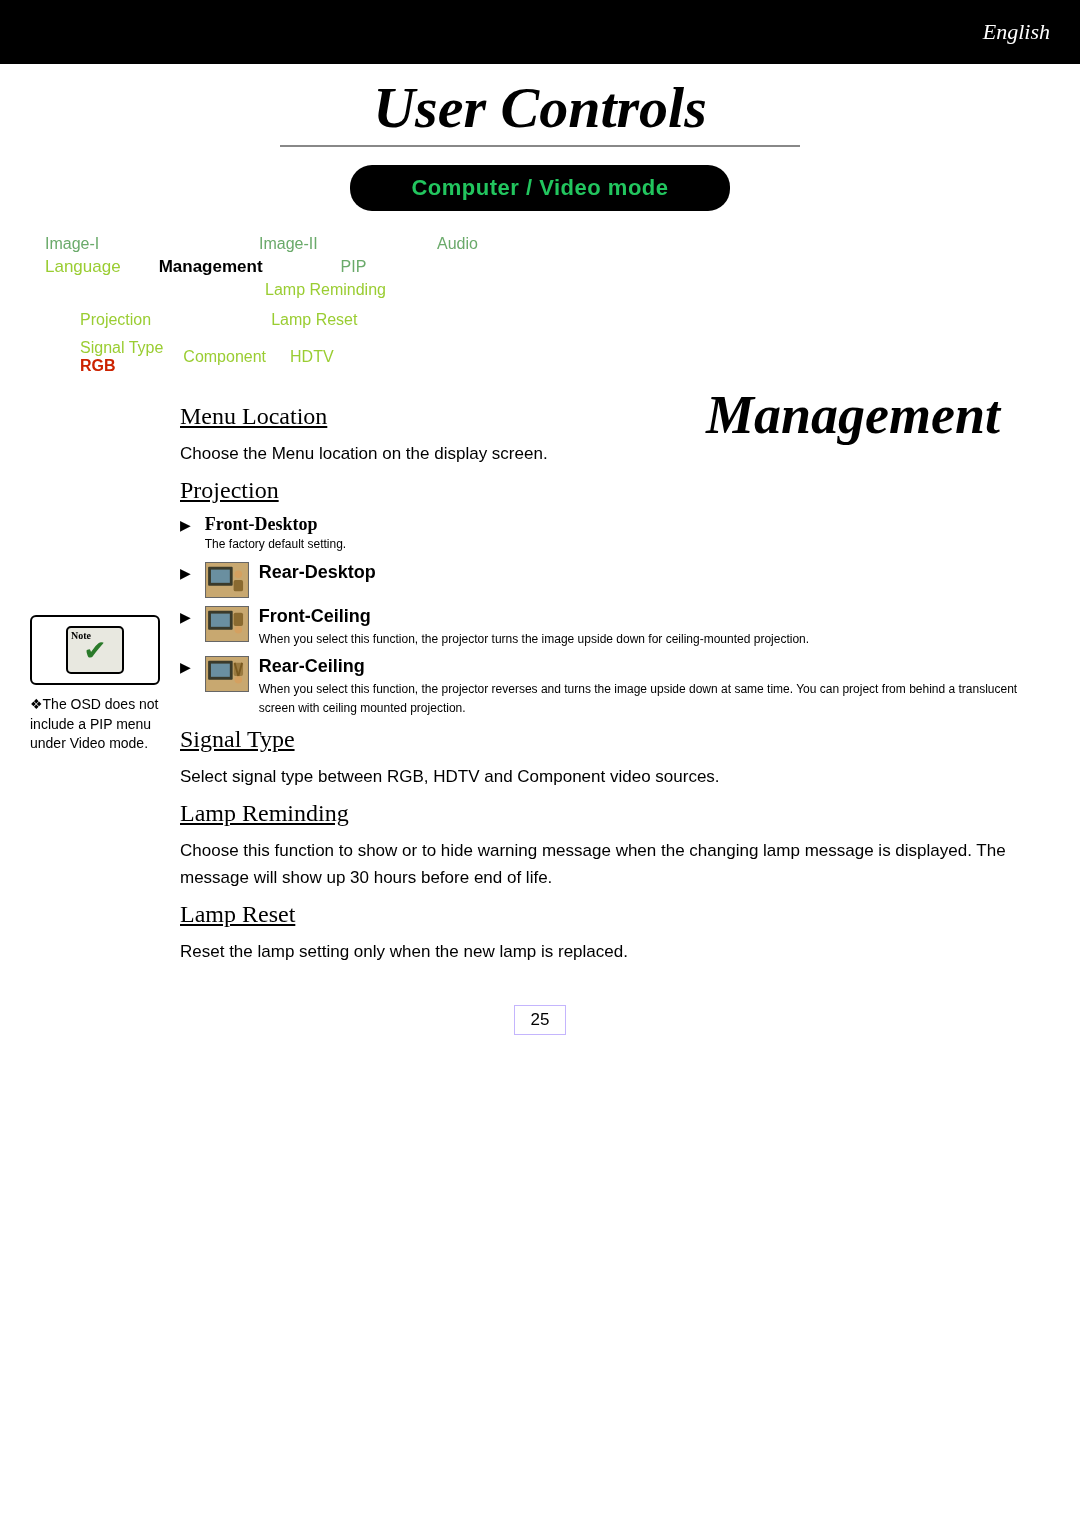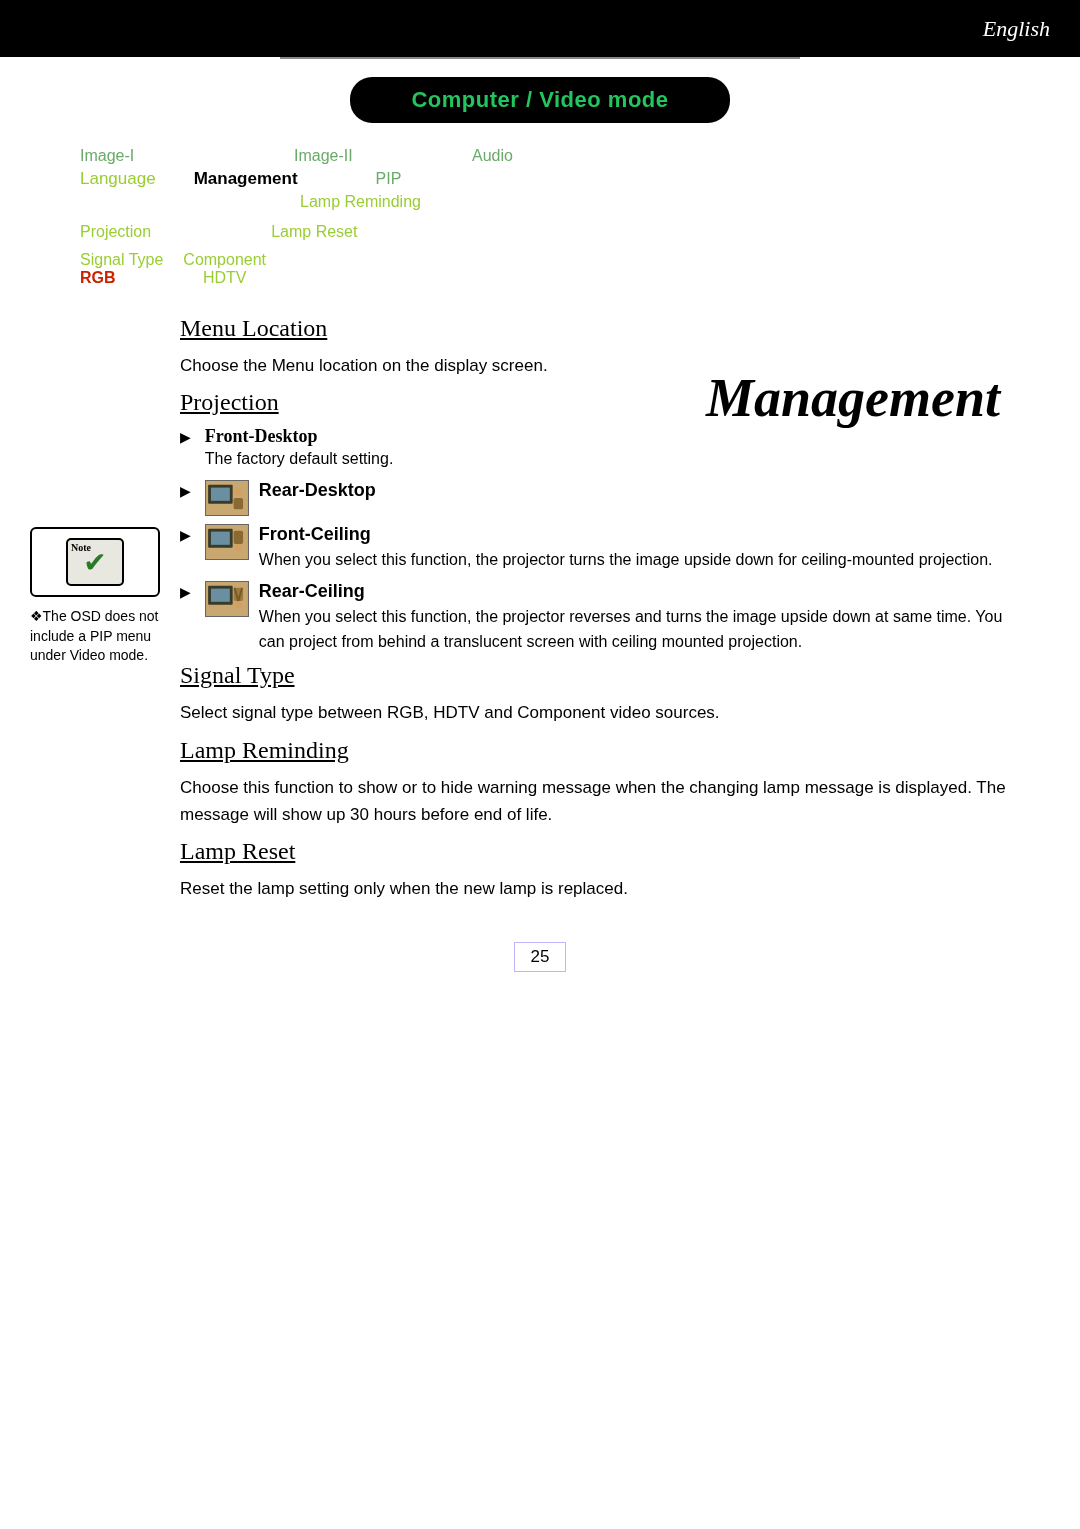--- a/index.html
+++ b/index.html
@@ -9,21 +9,21 @@
       background: #ffffff;
       font-family: Times New Roman, Times, serif;
       color: #000000;
       position: relative;
     }
 
     
     .header-bar {
       background: #000000;
       width: 100%;
-      height: 57px;
+      height: 64px;
       display: flex;
       align-items: center;
       justify-content: flex-end;
       padding-right: 30px;
     }
     .english-label {
       color: #ffffff;
       font-style: italic;
       font-size: 22px;
       font-family: Times New Roman, serif;
@@ -59,21 +59,21 @@
       font-size: 22px;
       font-weight: bold;
       font-family: Arial, sans-serif;
       letter-spacing: 0.5px;
     }
 
     
     .menu-nav {
       display: flex;
       flex-direction: column;
-      padding-left: 80px;
+      padding-left: 45px;
       margin-bottom: 10px;
     }
     .menu-row {
       display: flex;
       align-items: center;
       margin-bottom: 4px;
     }
     .menu-item {
       color: #9acd32;
       font-size: 17px;
@@ -128,21 +128,20 @@
     .signal-rgb {
       color: #cc2200;
       font-size: 16px;
       font-weight: bold;
       font-family: Arial, sans-serif;
     }
     .signal-options {
       display: flex;
       align-items: center;
       margin-left: 10px;
-      flex-direction: column;
     }
     .signal-opt {
       color: #9acd32;
       font-size: 16px;
       font-family: Arial, sans-serif;
       margin-right: 24px;
     }
 
     
     .main-content {
@@ -209,21 +208,21 @@
     .proj-content {
       flex: 1;
     }
     .proj-title {
       font-size: 18px;
       font-weight: bold;
       font-family: Arial, sans-serif;
       margin-bottom: 3px;
     }
     .proj-desc {
-      font-size: 16px;
+      font-size: 12px;
       font-family: Arial, sans-serif;
       line-height: 1.55;
     }
     .proj-title-only {
       font-size: 18px;
       font-weight: bold;
       font-family: Liberation Serif, serif;
     }
 
     
@@ -290,20 +289,21 @@
     }
   </style>
 </head>
 <body>
 
 <div class="header-bar">
   <span class="english-label">English</span>
 </div>
 
 <div class="top-section">
+  <div class="page-title">User Controls</div>
   <div class="title-underline"></div>
 
   <div class="mode-bar">
     <span class="mode-bar-label">Computer / Video mode</span>
   </div>
 
   <div class="menu-nav">
 
     <div class="menu-row">
       <span class="menu-item dim">Image-I</span>

